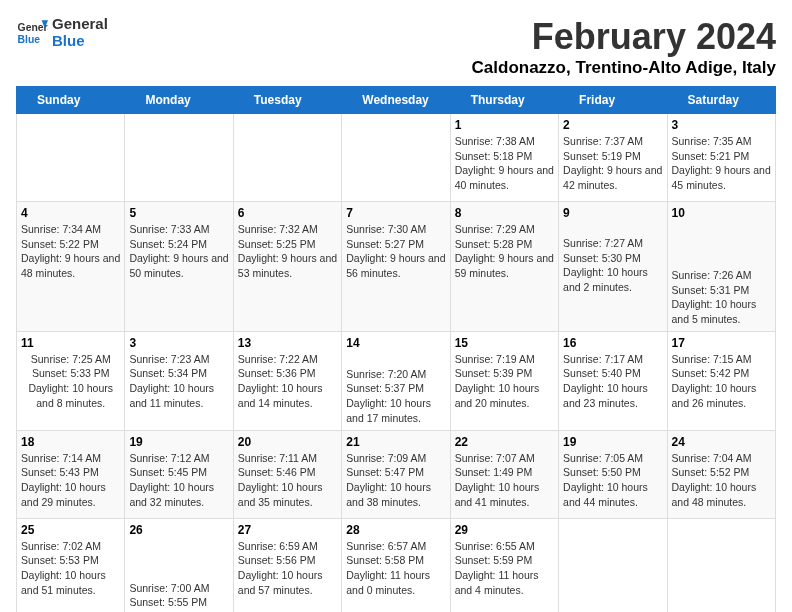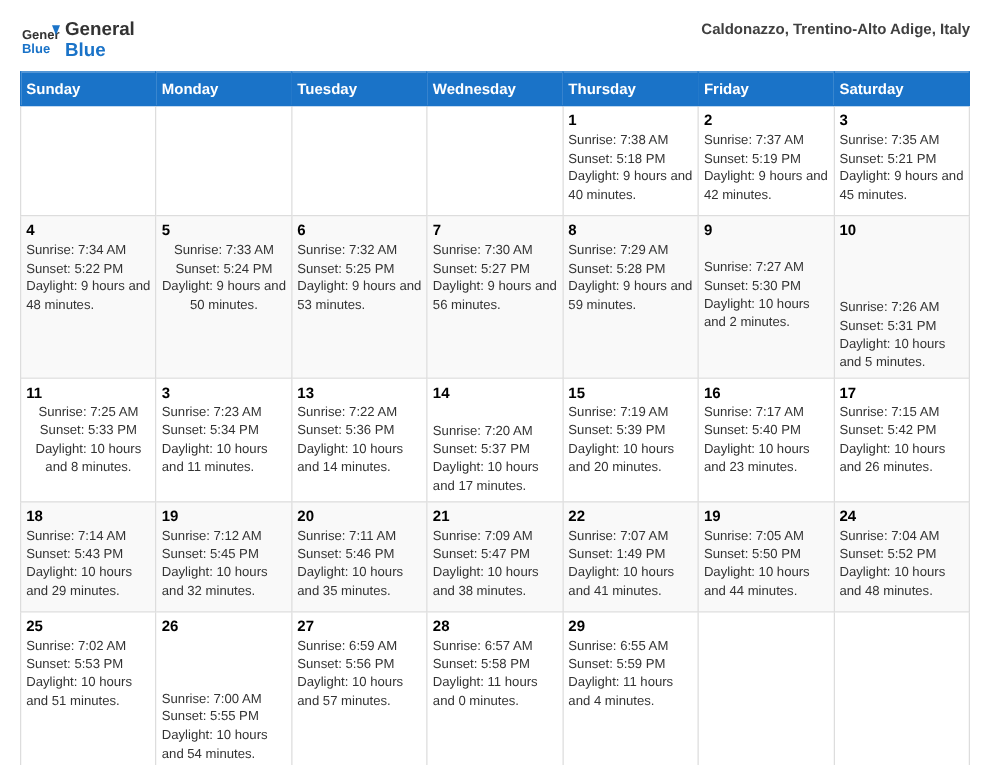--- a/index.html
+++ b/index.html
@@ -27,35 +27,35 @@
     }
     .title-area {
       text-align: right;
     }
     .month-title {
       font-size: 36px;
       font-weight: bold;
       color: #333;
     }
     .subtitle {
-      font-size: 12px;
-      color: #404040;
+      font-size: 17px;
+      color: #000000;
       font-weight: bold;
     }
     table {
       width: 100%;
       border-collapse: collapse;
       font-size: 11px;
     }
     thead tr {
       background-color: #1a73c8;
       color: #fff;
     }
     thead th {
-      padding: 6px 4px;
+      padding: 6px 20px;
       text-align: left;
       font-size: 12px;
       font-weight: bold;
       border: 1px solid #1a73c8;
     }
     tbody tr {
       border-bottom: 1px solid #ccc;
     }
     tbody td {
       border: 1px solid #ddd;
@@ -95,20 +95,21 @@
       <text x="2" y="18" font-size="13" font-weight="bold" fill="#333" font-family="Arial">General</text>
       <text x="2" y="32" font-size="13" font-weight="bold" fill="#1a73c8" font-family="Arial">Blue</text>
       <polygon points="32,4 40,4 36,14" fill="#1a73c8"></polygon>
     </svg>
     <div style="display:flex;flex-direction:column;line-height:1.1;">
       <span style="font-size:15px;font-weight:bold;color:#333;">General</span>
       <span style="font-size:15px;font-weight:bold;color:#1a73c8;">Blue</span>
     </div>
   </div>
   <div class="title-area">
+    <div class="month-title">February 2024</div>
     <div class="subtitle">Caldonazzo, Trentino-Alto Adige, Italy</div>
   </div>
 </div>
 
 <table>
   <thead>
     <tr>
     <th>Sunday</th>
         <th>Monday</th>
         <th>Tuesday</th>
@@ -145,21 +146,21 @@
       </tr>
       <tr>
         <td>
           <span class="day-num">4</span>
           <div class="day-info" style="white-space: pre-line;">Sunrise: 7:34 AM
 Sunset: 5:22 PM
 Daylight: 9 hours and 48 minutes.</div>
         </td>
         <td>
           <span class="day-num">5</span>
-          <div class="day-info" style="white-space: pre-line; text-align: center;">Sunrise: 7:33 AM
+          <div class="day-info" style="white-space: pre-line;">Sunrise: 7:33 AM
 Sunset: 5:24 PM
 Daylight: 9 hours and 50 minutes.</div>
         </td>
         <td>
           <span class="day-num">6</span>
           <div class="day-info" style="white-space: pre-line;">Sunrise: 7:32 AM
 Sunset: 5:25 PM
 Daylight: 9 hours and 53 minutes.</div>
         </td>
         <td>

